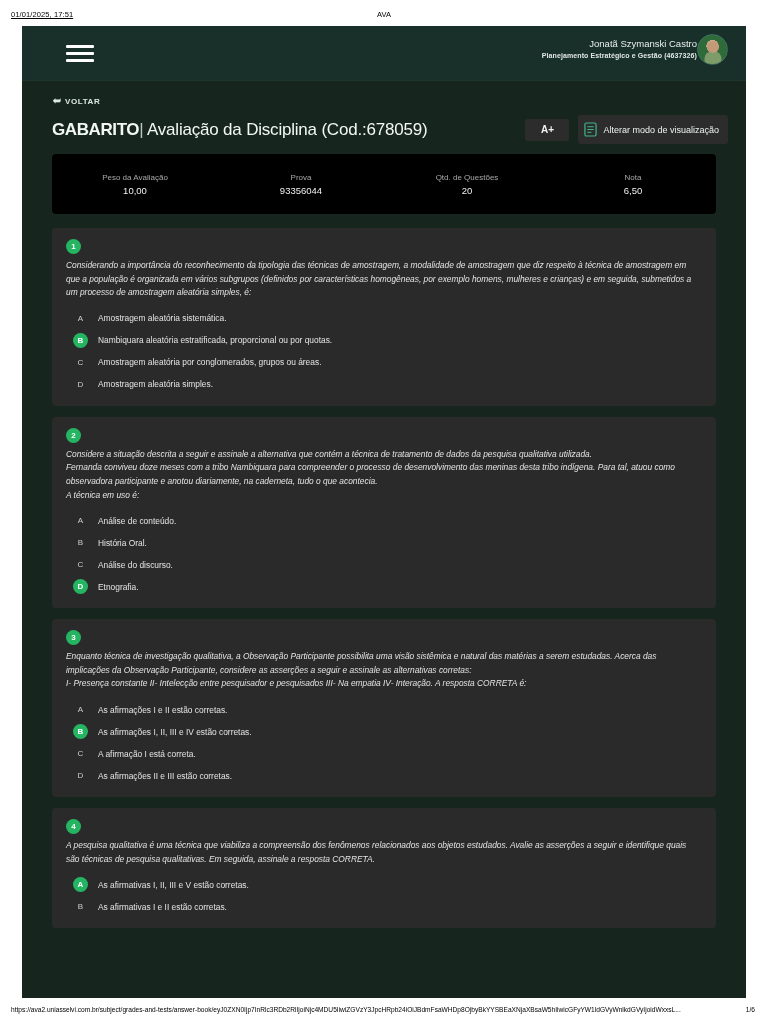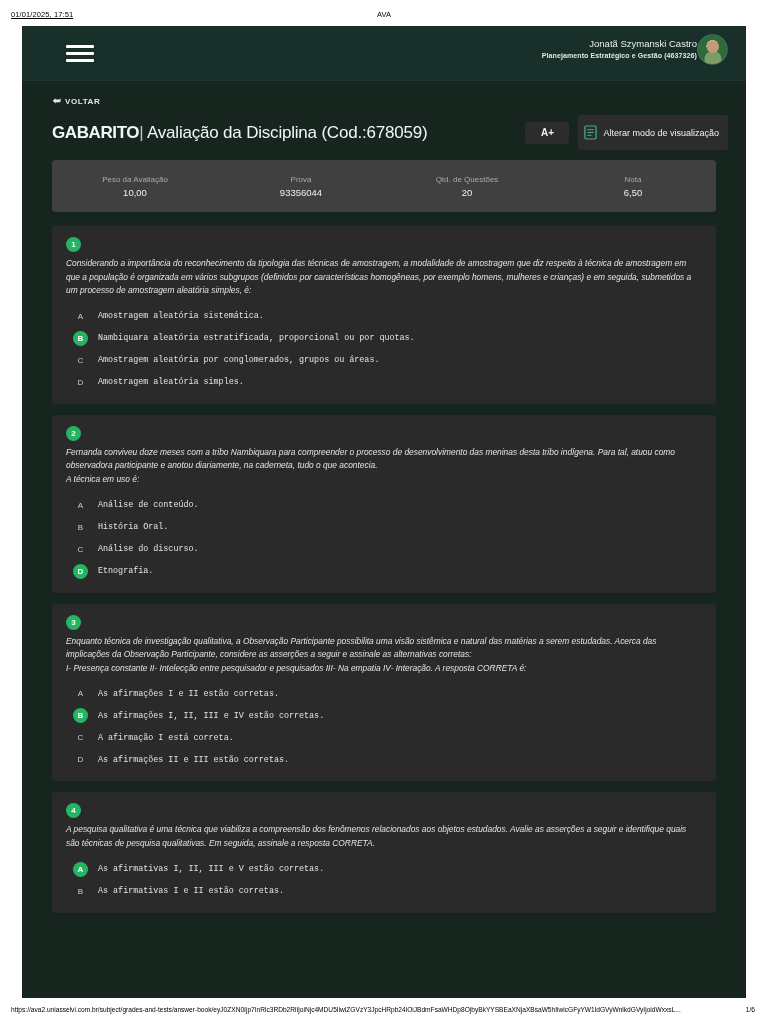--- a/index.html
+++ b/index.html
@@ -77,29 +77,29 @@
   .page-title b { font-weight: bold; letter-spacing: -.4px; }
   .page-title .sep { color: #b9c9c3; font-weight: normal; }
   .title-actions { display: flex; align-items: center; gap: 9px; }
   .btn {
     background: #2c2c2c; color: #eef3f1;
     border: none; border-radius: 3px;
     font-family: "Liberation Sans", sans-serif;
     cursor: pointer; display: flex; align-items: center;
   }
   .btn-aplus { width: 44px; height: 22px; justify-content: center; font-size: 10px; font-weight: bold; }
-  .btn-mode { height: 35px; padding: 0 9px 0 6px; gap: 6px; font-size: 9px; }
+  .btn-mode { height: 29px; padding: 0 9px 0 6px; gap: 6px; font-size: 9px; }
   .doc-ico { width: 13px; height: 15px; flex: 0 0 auto; }
 
   
   .stats {
     margin: 10px 30px 0 30px;
-    background: #404040;
+    background: #000000;
     border-radius: 4px;
-    height: 52px;
+    height: 60px;
     display: flex; align-items: center;
   }
   .stat { flex: 1; text-align: center; }
   .stat-label { font-size: 8px; color: #a9a9a9; margin-bottom: 3px; }
   .stat-value { font-size: 9.5px; color: #f0f0f0; }
 
   
   .questions { margin: 14px 30px 0 30px; display: flex; flex-direction: column; gap: 11px; }
   .qcard { background: #2a2a2a; border-radius: 4px; padding: 11px 14px 14px 14px; }
   .qnum {
@@ -113,21 +113,21 @@
   .qtext p { margin: 0; }
   .alts { margin-top: 11px; display: flex; flex-direction: column; gap: 7px; }
   .alt { display: flex; align-items: flex-start; gap: 10px; cursor: pointer; }
   .alt-key {
     width: 15px; height: 15px; flex: 0 0 15px;
     display: flex; align-items: center; justify-content: center;
     font-size: 8px; color: #cfcfcf; border-radius: 50%;
     margin-left: 7px;
   }
   .alt.correct .alt-key { background: #25b562; color: #ffffff; font-weight: bold; }
-  .alt-text { font-size: 8.4px; color: #e4e4e4; line-height: 1.45; padding-top: 1.5px; font-family: Liberation Mono, monospace; }
+  .alt-text { font-size: 8.4px; color: #e4e4e4; line-height: 1.45; padding-top: 1.5px; }
 
   
   .print-foot {
     position: absolute; left: 0; top: 1000px;
     width: 768px; height: 24px;
     font-size: 6.6px; color: #000;
   }
   .pf-url { position: absolute; left: 11px; top: 6px; white-space: nowrap; }
   .pf-page { position: absolute; right: 13px; top: 6px; }
 </style>
@@ -220,20 +220,21 @@
           </div>
           <div class="alt">
             <div class="alt-key">D</div>
             <div class="alt-text">Amostragem aleatória simples.</div>
           </div>
         </div>
       </div>
       <div class="qcard">
         <div class="qnum">2</div>
         <div class="qtext">
+          <p>Considere a situação descrita a seguir e assinale a alternativa que contém a técnica de tratamento de dados da pesquisa qualitativa utilizada.</p>
           <p>Fernanda conviveu doze meses com a tribo Nambiquara para compreender o processo de desenvolvimento das meninas desta tribo indígena. Para tal, atuou como observadora participante e anotou diariamente, na caderneta, tudo o que acontecia.</p>
           <p> A técnica em uso é:</p>
         </div>
         <div class="alts">
           <div class="alt">
             <div class="alt-key">A</div>
             <div class="alt-text">Análise de conteúdo.</div>
           </div>
           <div class="alt">
             <div class="alt-key">B</div>

